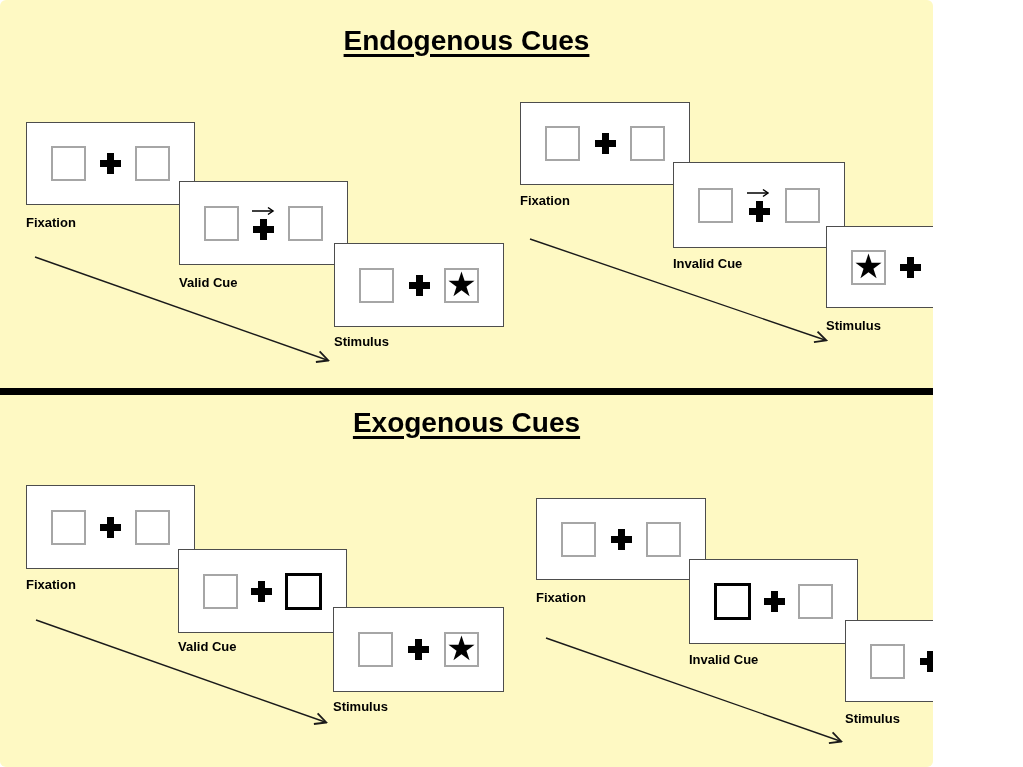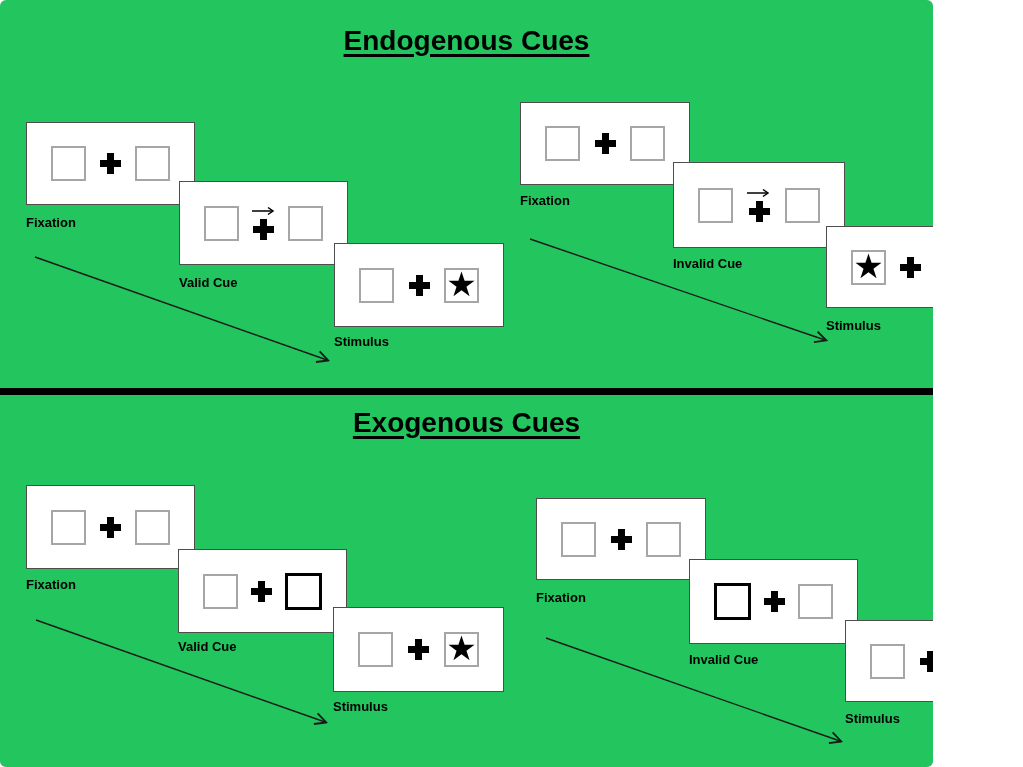--- a/index.html
+++ b/index.html
@@ -1,17 +1,17 @@
 <!DOCTYPE html>
 <html><head>
 <meta charset="utf-8">
 <style>
   html,body{margin:0;padding:0;background:#fff;}
   #canvas{
-    position:relative;width:933px;height:767px;background:#22c55e;overflow:hidden;
+    position:relative;width:933px;height:767px;background:#fef9c3;overflow:hidden;
     font-family:"Liberation Sans", sans-serif;color:#000;border-radius:6px;
   }
   .section-title{
     position:absolute;left:0;width:100%;text-align:center;
     font-size:28px;font-weight:bold;line-height:1.2;
   }
   .section-title span{
     text-decoration:underline;text-decoration-thickness:3px;text-underline-offset:4px;
   }
   .divider{position:absolute;left:0;width:100%;height:7px;background:#000;}

